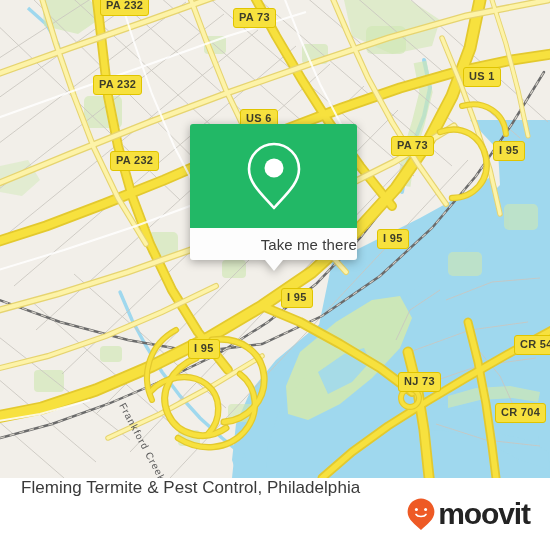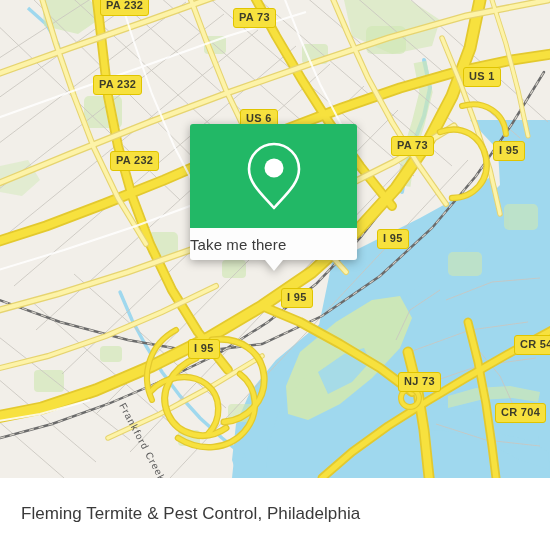--- a/index.html
+++ b/index.html
@@ -54,21 +54,21 @@
   #popup-green {
     width:100%; height:104px;
     background:#22b866;
     border-radius:3px 3px 0 0;
     display:flex; align-items:center; justify-content:center;
   }
   #popup-white {
     width:100%; height:32px;
     background:#fdfdfd;
     border-radius:0 0 3px 3px;
-    display:flex; align-items:center; justify-content:flex-start;
+    display:flex; align-items:center; justify-content:flex-end;
   }
   #popup-label {
     color:#3b3b3b;
     font-size:15px;
     letter-spacing:0.1px;
   }
   #popup-tail {
     position:absolute;
     left:50%; top:136px;
     margin-left:-9px;
@@ -90,21 +90,21 @@
     font-size:12.5px;
     font-style:italic;
   }
 
   
   #footer {
     position:absolute;
     left:0; top:478px;
     width:550px; height:72px;
     background:#ffffff;
-    display:flex; align-items:center;
+    display:flex; 
     overflow:hidden;
   }
   #footer-title {
     position:relative;
     margin-left:21px;
     color:#3a3a3a;
     font-size:17px;
     letter-spacing:0.05px;
     flex:1;
   }
@@ -366,13 +366,23 @@
     <div id="popup-tail"></div>
   </div>
 
   <div id="attribution">
     <span>© OpenStreetMap contributors</span>
   </div>
 </div>
 
 <div id="footer">
   <div id="footer-title">Fleming Termite &amp; Pest Control, Philadelphia</div>
+  <div id="moovit-logo">
+    <svg width="30" height="34" viewBox="0 0 30 34">
+      <path d="M15 1.5 C7.6 1.5 1.6 7.5 1.6 14.9 C1.6 22.6 9.4 27.4 15 33
+               C20.6 27.4 28.4 22.6 28.4 14.9 C28.4 7.5 22.4 1.5 15 1.5 Z" fill="#ee5a25"></path>
+      <circle cx="10.4" cy="12.4" r="1.5" fill="#ffffff"></circle>
+      <circle cx="19.6" cy="12.4" r="1.5" fill="#ffffff"></circle>
+      <path d="M10 17.4 C11.6 20.2 18.4 20.2 20 17.4" stroke="#ffffff" stroke-width="1.7" fill="none" stroke-linecap="round"></path>
+    </svg>
+    <span id="moovit-word">moovit</span>
+  </div>
 </div>
 
 </body></html>

